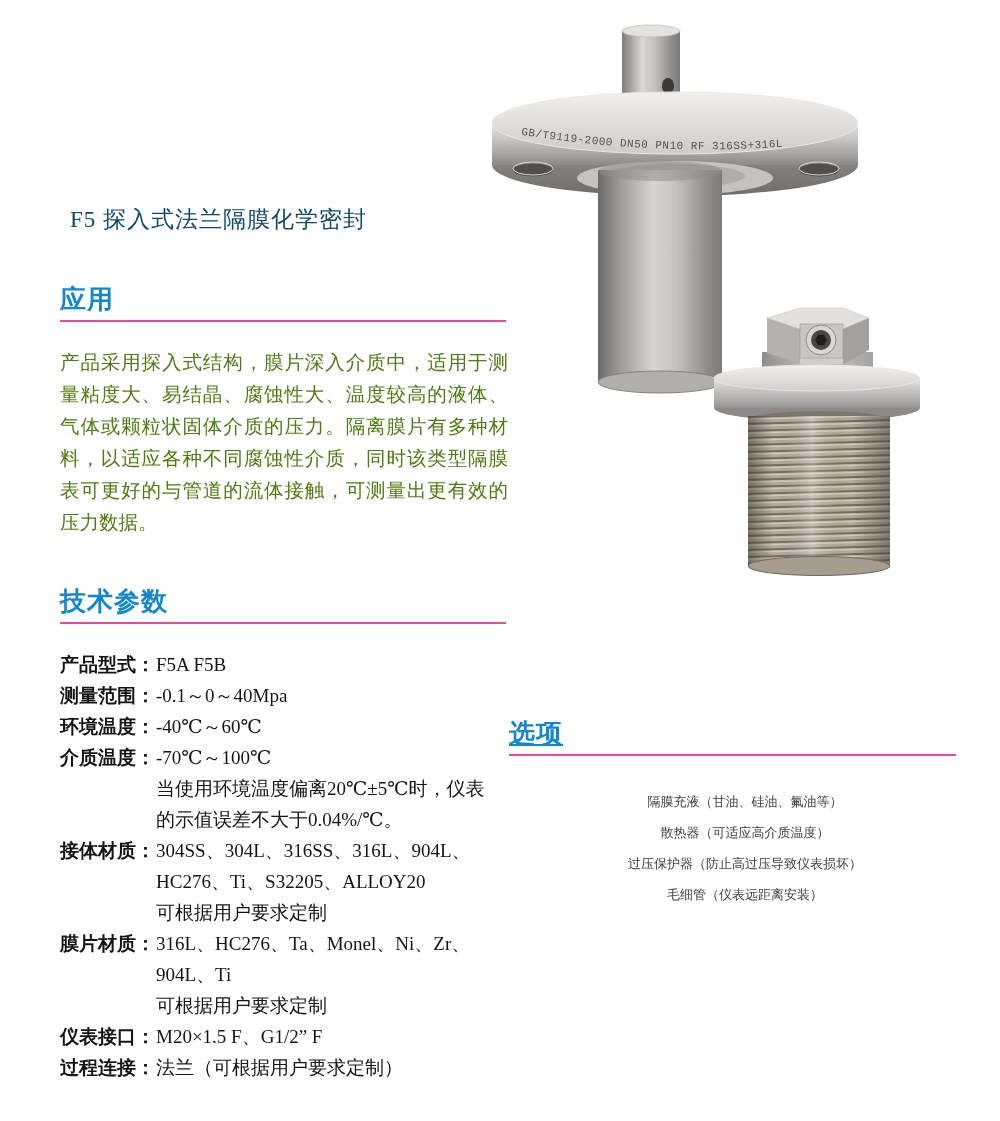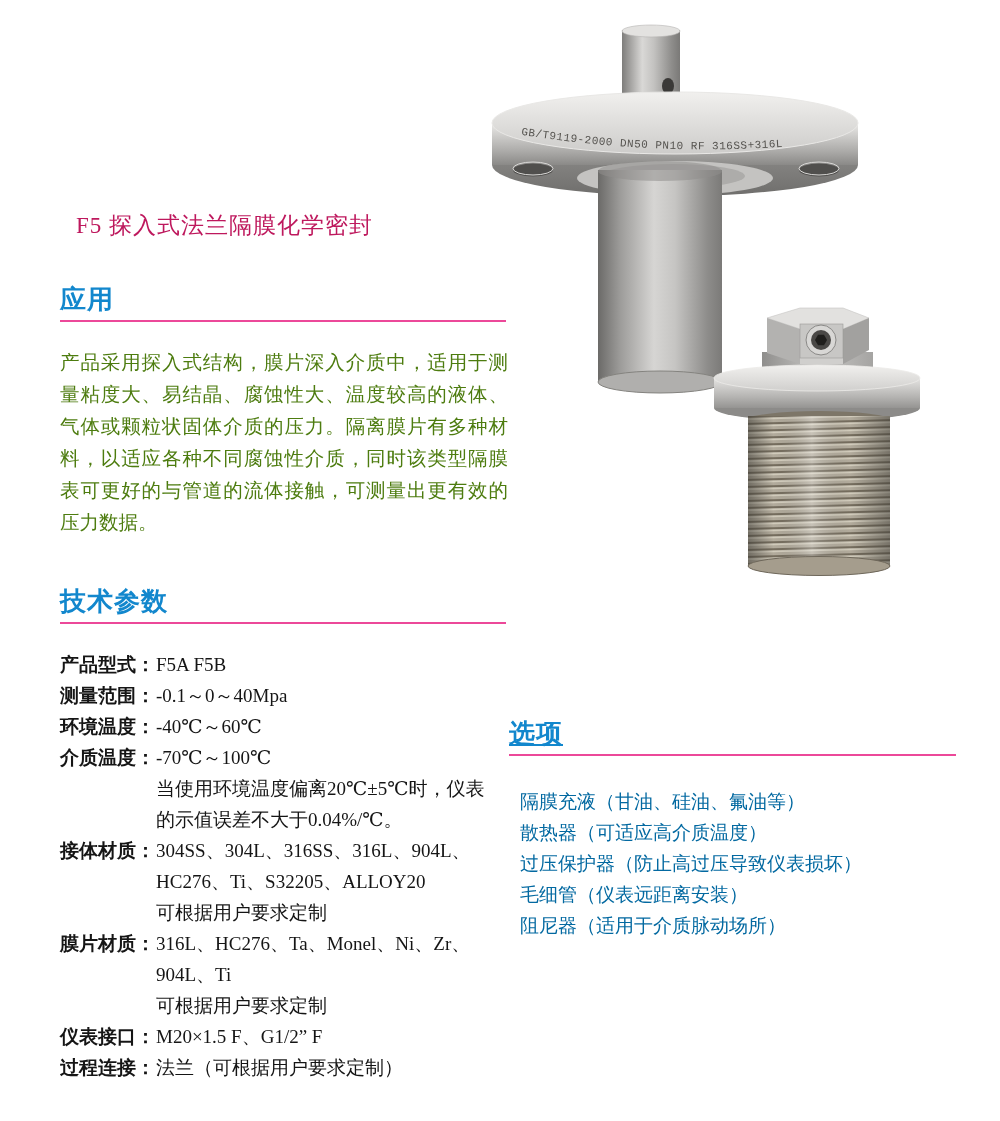--- a/index.html
+++ b/index.html
@@ -1,22 +1,22 @@
 <!DOCTYPE html>
 <html><head>
 <meta charset="utf-8">
 <style>
   html,body{margin:0;padding:0;background:#ffffff;}
   .page{
     position:relative;width:1000px;height:1121px;background:#ffffff;overflow:hidden;
     font-family:"Liberation Serif","DejaVu Serif",serif;color:#1a1a1a;
   }
   .title{
-    position:absolute;left:60px;top:194px;width:470px;margin:16px;
-    font-size:23px;font-weight:500;letter-spacing:1px;color:#be185d;
+    position:absolute;left:60px;top:194px;width:470px;margin:10px;
+    font-size:23px;font-weight:500;letter-spacing:1px;color:#0c4a6e;
   }
   .heading{
     position:absolute;height:36px;border-bottom:2px solid #ec4899;
     font-family:"Liberation Sans","DejaVu Sans",sans-serif;
     font-size:26px;font-weight:bold;color:#1287cd;letter-spacing:1px;line-height:30px;
   }
   .heading-app{left:60px;top:284px;width:446px;}
   .heading-tech{left:60px;top:586px;width:446px;}
   .heading-opt{left:509px;top:718px;width:447px;text-decoration:underline;}
   .app-body{
@@ -26,21 +26,21 @@
   .params{
     position:absolute;left:60px;top:649px;width:460px;
     font-size:19px;line-height:31px;color:#151515;
   }
   .prow{display:flex;align-items:flex-start;justify-content:space-between;}
   .plabel{flex:0 0 96px;font-weight:bold;white-space:nowrap;}
   .pvals{flex:1;}
   .pline{white-space:nowrap;}
   .options-list{
     position:absolute;left:520px;top:786px;width:450px;
-    font-size:19px;line-height:31px;color:#0369a1;
+    font-size:13px;line-height:31px;color:#404040;text-align:center;
   }
   .opt-item{margin:0;}
   .photo{position:absolute;}
   .photo1{left:483px;top:18px;width:392px;height:390px;}
   .photo2{left:703px;top:298px;width:230px;height:295px;}
 </style>
 </head>
 <body>
 
 <div class="page">
@@ -223,16 +223,15 @@
   </div>
 
   <div class="heading heading-opt">
     <span>选项</span>
   </div>
   <div class="options-list">
     <div class="opt-item">隔膜充液（甘油、硅油、氟油等）</div>
     <div class="opt-item">散热器（可适应高介质温度）</div>
     <div class="opt-item">过压保护器（防止高过压导致仪表损坏）</div>
     <div class="opt-item">毛细管（仪表远距离安装）</div>
-    <div class="opt-item">阻尼器（适用于介质脉动场所）</div>
   </div>
 
 </div>
 
 </body></html>

